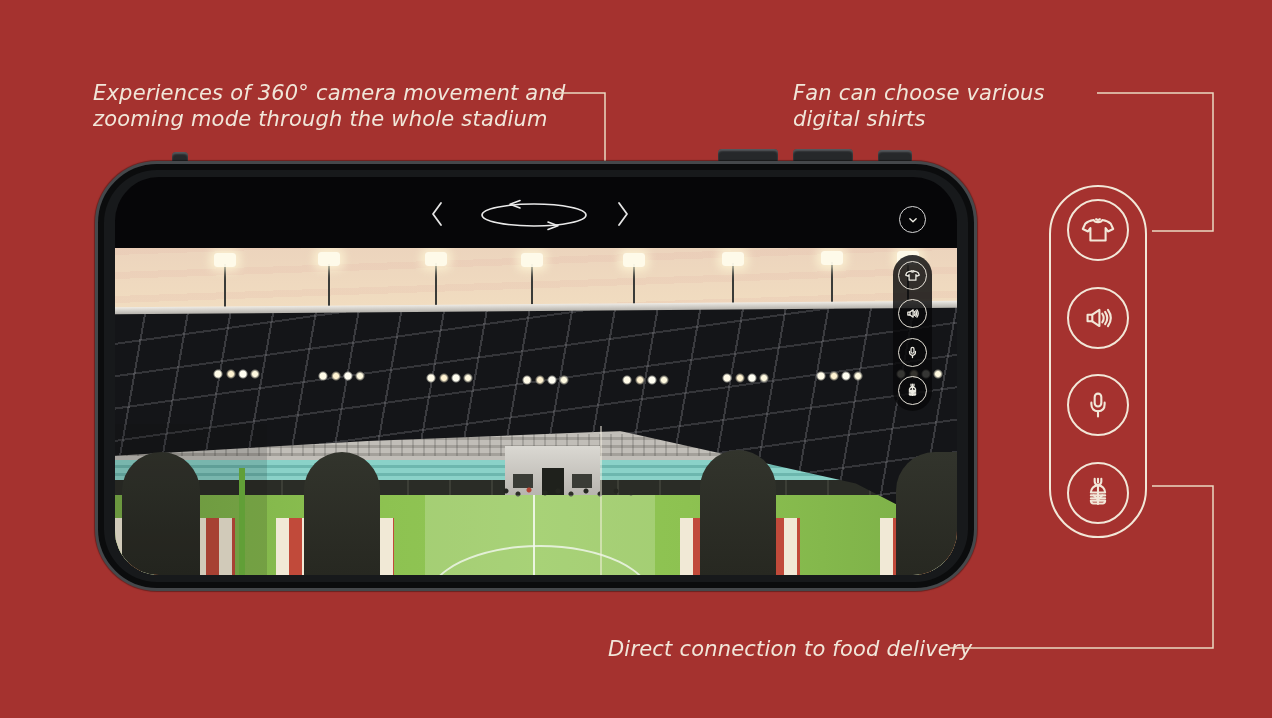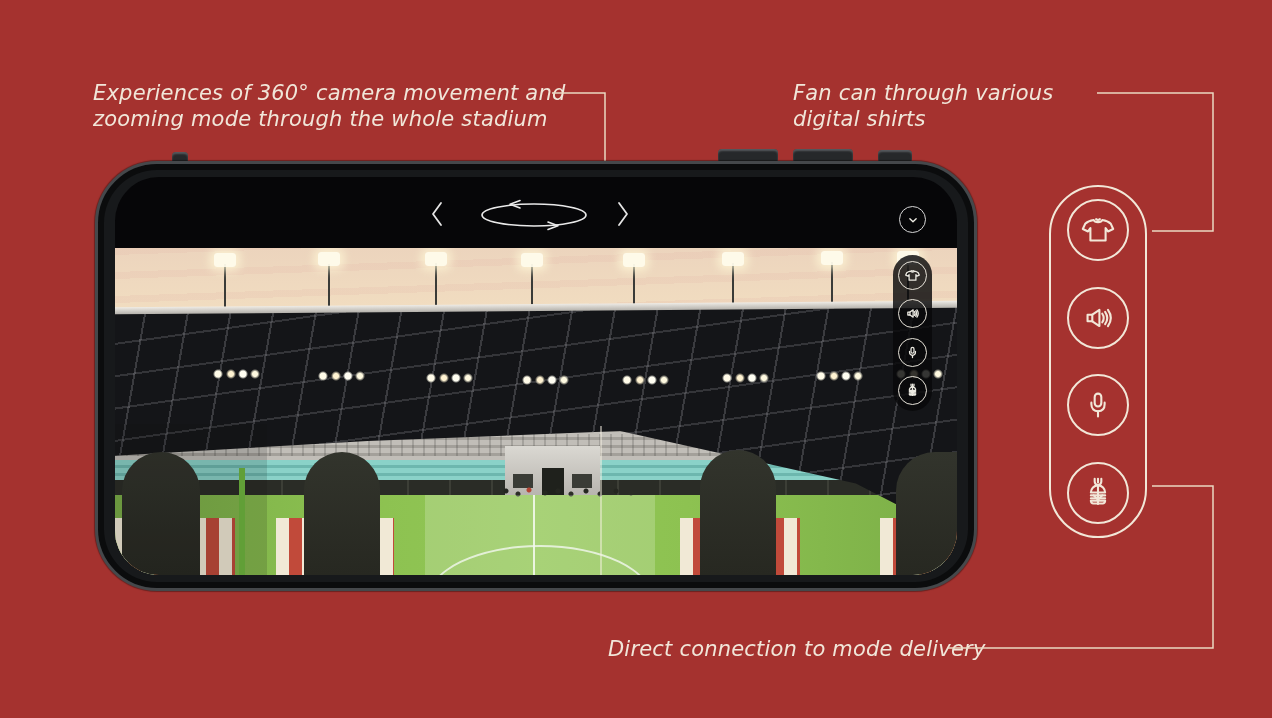--- a/index.html
+++ b/index.html
@@ -139,23 +139,23 @@
     <symbol id="sym-chev-down" viewBox="0 0 40 40">
       <path d="M13 17 L20 24 L27 17"></path>
     </symbol>
   </defs>
 </svg>
 
 <div class="canvas">
 
   <div class="annotation" id="ann-camera">Experiences of 360° camera movement and
 zooming mode through the whole stadium</div>
-  <div class="annotation" id="ann-shirts">Fan can through various
+  <div class="annotation" id="ann-shirts">Fan can choose various
 digital shirts</div>
-  <div class="annotation" id="ann-food">Direct connection to mode delivery</div>
+  <div class="annotation" id="ann-food">Direct connection to food delivery</div>
 
   <svg id="connectors">
     <polyline points="552,93 605,93 605,189"></polyline>
     <polyline points="1097,93 1213,93 1213,231 1152,231"></polyline>
     <polyline points="948,648 1213,648 1213,486 1152,486"></polyline>
   </svg>
 
   <div class="side-btn" style="left:172px;top:152px;width:16px;height:12px"></div>
   <div class="side-btn" style="left:718px;top:149px;width:60px;height:14px"></div>
   <div class="side-btn" style="left:793px;top:149px;width:60px;height:14px"></div>

